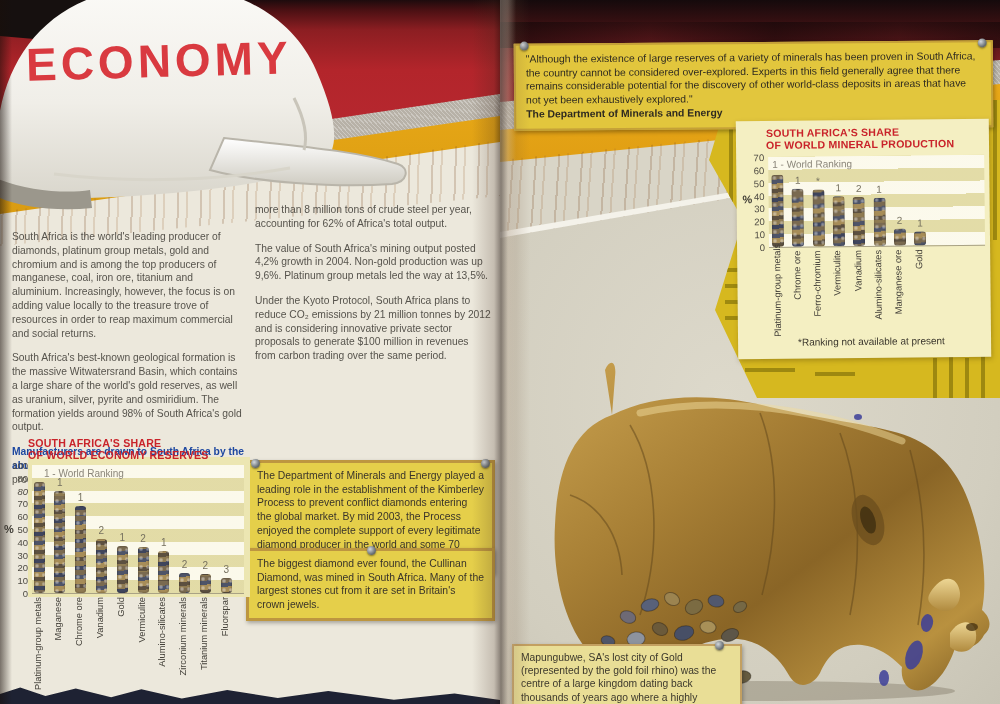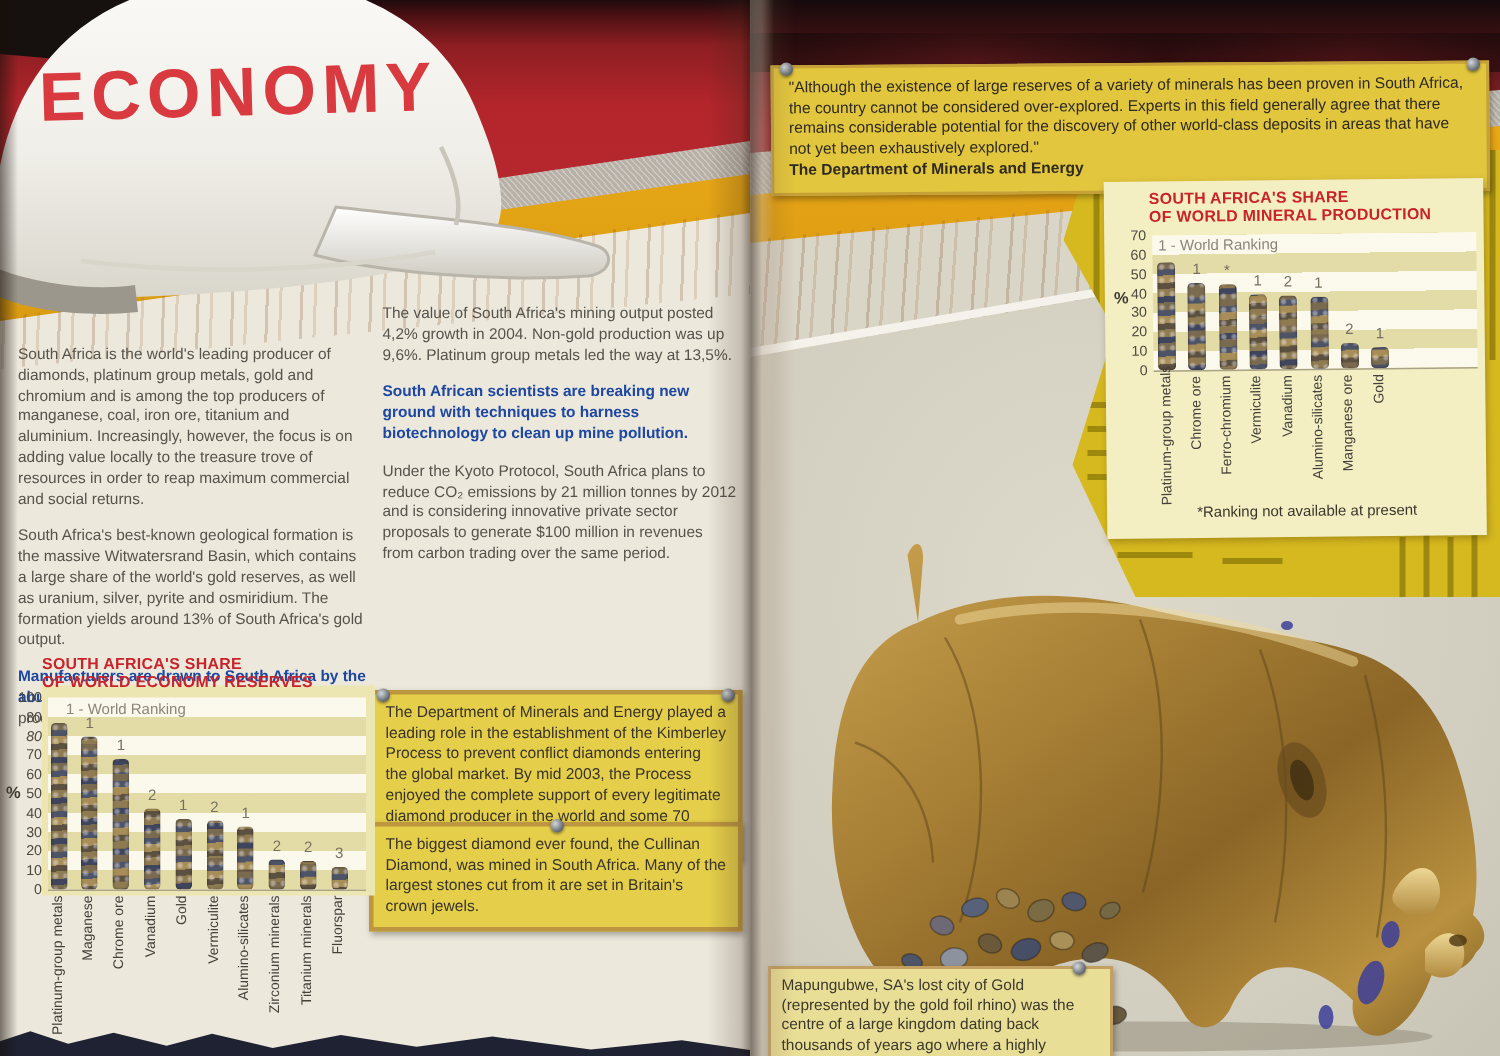--- a/index.html
+++ b/index.html
@@ -130,27 +130,27 @@
     <path d="M230 160 C 300 168 360 172 404 186 C 416 190 414 204 398 206 C 340 210 260 204 216 192 Z" fill="url(#brimg)" stroke="#b9b5aa" stroke-width="2"></path>
     <path d="M2 200 C 30 212 70 216 96 212 L 98 230 C 60 234 20 228 2 218 Z" fill="#9b978c"></path>
     <path d="M300 120 C 310 140 314 158 310 172" fill="none" stroke="#c9c5ba" stroke-width="3"></path>
     <path d="M60 196 C 140 206 230 202 296 190" fill="none" stroke="#d8d5ca" stroke-width="3"></path>
   </svg>
   <div id="economy-title">ECONOMY</div>
 
 
   <div class="col" id="col1">
     <p>South Africa is the world's leading producer of diamonds, platinum group metals, gold and chromium and is among the top producers of manganese, coal, iron ore, titanium and aluminium. Increasingly, however, the focus is on adding value locally to the treasure trove of resources in order to reap maximum commercial and social returns.</p>
-    <p>South Africa's best-known geological formation is the massive Witwatersrand Basin, which contains a large share of the world's gold reserves, as well as uranium, silver, pyrite and osmiridium. The formation yields around 13% of South Africa's gold output.</p>
+    <p>South Africa's best-known geological formation is the massive Witwatersrand Basin, which contains a large share of the world's gold reserves, as well as uranium, silver, pyrite and osmiridium. The formation yields around 98% of South Africa's gold output.</p>
     <p><span class="blue-bold">Manufacturers are drawn to South Africa by the abundance of raw materials.</span><span> The country produces</span></p>
   </div>
 
   <div class="col" id="col2">
+    <p>more than 8 million tons of crude steel per year, accounting for 62% of Africa's total output.</p>
     <p>The value of South Africa's mining output posted 4,2% growth in 2004. Non-gold production was up 9,6%.  Platinum group metals led the way at 13,5%.</p>
-    <p class="blue-bold">South African scientists are breaking new ground with techniques to harness biotechnology to clean up mine pollution.</p>
     <p>Under the Kyoto Protocol, South Africa plans to reduce CO₂ emissions by 21 million tonnes by 2012 and is considering innovative private sector proposals to generate $100 million in revenues from carbon trading over the same period.</p>
   </div>
 
   <div class="chart" id="chart-reserves">
       <div class="ch-bgbox" style="left: 28px; top: 20px; width: 222px; height: 140px;"></div>
       <div class="ch-title" style="left: 28px; top: 0px;">SOUTH AFRICA'S SHARE</div>
       <div class="ch-title" style="left: 28px; top: 12px;">OF WORLD ECONOMY RESERVES</div>
       <div class="ch-plot" style="left: 32px; top: 28px; width: 212px; height: 128px; background-image: repeating-linear-gradient(rgba(252, 250, 238, 0.95) 0px, rgba(252, 250, 238, 0.95) 12.8px, rgba(226, 219, 166, 0.95) 12.8px, rgba(226, 219, 166, 0.95) 25.6px);"></div>
       <div class="ch-ytick" style="left: 4px; top: 23px;">100</div>
       <div class="ch-ytick" style="left: 4px; top: 35.8px;">80</div>

